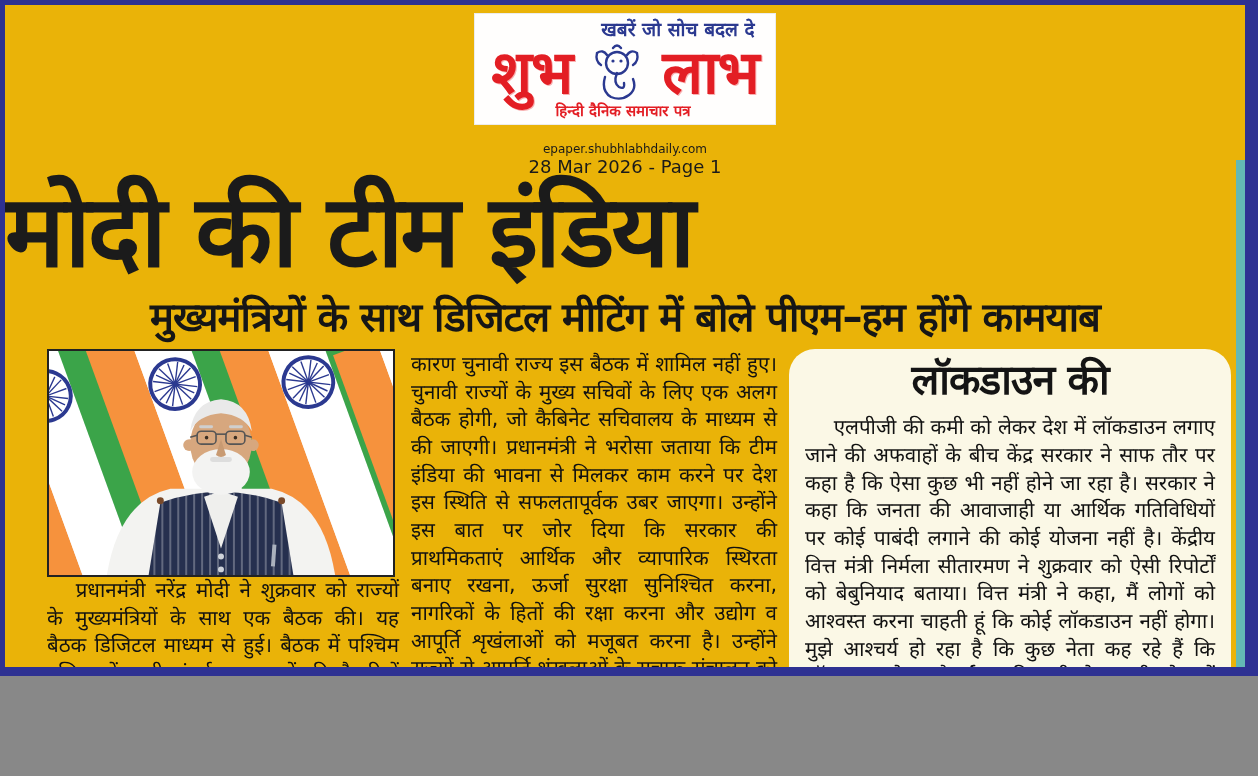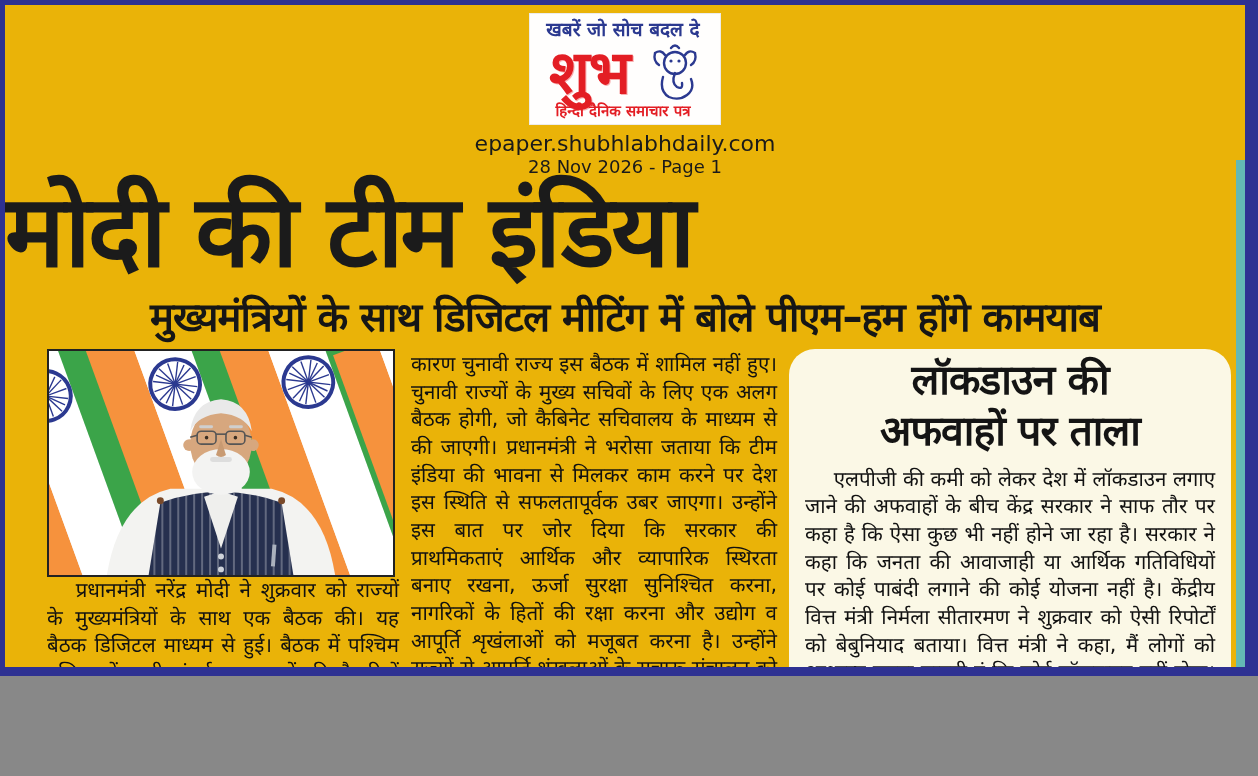--- a/index.html
+++ b/index.html
@@ -40,21 +40,21 @@
   .logo-word {
     color:#e31e24; font-weight:900; font-size:60px;
     font-family:"DejaVu Serif", serif; letter-spacing:-1px;
     text-shadow:1px 1px 0 #f8b1b1;
   }
   .ganesha { width:52px; height:58px; flex:0 0 auto; }
   .mast-subtitle {
     color:#e31e24; font-weight:bold; font-size:15px;
     padding-right:4px; margin-top:-2px;
   }
-  .site-url { font-size:22px; color:#1a1a1a; margin-top:6px; }
+  .site-url { font-size:12px; color:#1a1a1a; margin-top:17px; }
   .date-line { font-size:18px; color:#1a1a1a; }
 
   
   .main-headline {
     color:#1b1b1b;
     font-family:"DejaVu Serif", serif;
     font-size:100px; font-weight:900; line-height:1.04;
     letter-spacing:-3px; white-space:nowrap; margin-top:2px;
   }
   .sub-headline {
@@ -113,25 +113,26 @@
             <circle cx="26" cy="20" r="11"></circle>
             <path d="M10,22 Q4,18 6,10 Q12,6 16,12"></path>
             <path d="M42,22 Q48,18 46,10 Q40,6 36,12"></path>
             <path d="M26,30 Q22,40 28,44 Q34,47 33,40"></path>
             <path d="M14,34 Q10,48 20,54 Q30,58 38,52 Q46,46 42,36"></path>
             <path d="M22,5 Q26,0 30,5"></path>
           </g>
           <circle cx="22" cy="18" r="1.6" fill="#2b3990"></circle>
           <circle cx="30" cy="18" r="1.6" fill="#2b3990"></circle>
         </svg>
+        <span class="logo-word">लाभ</span>
       </div>
       <div class="mast-subtitle">हिन्दी दैनिक समाचार पत्र</div>
     </div>
     <div class="site-url">epaper.shubhlabhdaily.com</div>
-    <div class="date-line">28 Nov 2026 - Page 1</div>
+    <div class="date-line">28 Mar 2026 - Page 1</div>
   </header>
 
   <h1 class="main-headline">मोदी की टीम इंडिया</h1>
   <h2 class="sub-headline">मुख्यमंत्रियों के साथ डिजिटल मीटिंग में बोले पीएम–हम होंगे कामयाब</h2>
 
   <div class="content">
 
     <div class="col1">
       <div class="photo-frame">
         <svg viewBox="0 0 346 228" preserveAspectRatio="xMidYMid slice" aria-hidden="true">
@@ -207,21 +208,20 @@
     <div class="col2">
       <p class="bodytext">
         <span>कारण चुनावी राज्य इस बैठक में शामिल नहीं हुए। चुनावी राज्यों के मुख्य सचिवों के लिए एक अलग बैठक होगी, जो कैबिनेट सचिवालय के माध्यम से की जाएगी। प्रधानमंत्री ने भरोसा जताया कि टीम इंडिया की भावना से मिलकर काम करने पर देश इस स्थिति से सफलतापूर्वक उबर जाएगा। उन्होंने इस बात पर जोर दिया कि सरकार की प्राथमिकताएं आर्थिक और व्यापारिक स्थिरता बनाए रखना, ऊर्जा सुरक्षा सुनिश्चित करना, नागरिकों के हितों की रक्षा करना और उद्योग व आपूर्ति शृखंलाओं को मजूबत करना है। उन्होंने राज्यों से आपूर्ति शंखलाओं के सुचारू संचालन को सुनिश्चित करने और जमाखोरी व मुनाफाखोरी के खिलाफ सख्त कदम उठाने का आग्रह किया। प्रधानमंत्री ने कृषि क्षेत्र में अग्रिम योजना बनाने की जरूरत पर भी जोर दिया,</span>
         
       </p>
     </div>
 
     <div class="col3">
       <h3 class="side-headline">
         <span>लॉकडाउन की</span><br>
-        <span>अफवाहों पर ताला</span>
       </h3>
       <p class="bodytext">
         <span>एलपीजी की कमी को लेकर देश में लॉकडाउन लगाए जाने की अफवाहों के बीच केंद्र सरकार ने साफ तौर पर कहा है कि ऐसा कुछ भी नहीं होने जा रहा है। सरकार ने कहा कि जनता की आवाजाही या आर्थिक गतिविधियों पर कोई पाबंदी लगाने की कोई योजना नहीं है। केंद्रीय वित्त मंत्री निर्मला सीतारमण ने शुक्रवार को ऐसी रिपोर्टों को बेबुनियाद बताया। वित्त मंत्री ने कहा, मैं लोगों को आश्वस्त करना चाहती हूं कि कोई लॉकडाउन नहीं होगा। मुझे आश्चर्य हो रहा है कि कुछ नेता कह रहे हैं कि लॉकडाउन होगा और ईंधन की कमी हो जाएगी। ये बातें बेबुनियाद हैं। सीतारमण ने कहा, ''नेताओं की तरफ से आने वाले ऐसे बयान चिंताजनक हैं।</span>
         
       </p>
     </div>
 
   </div>
 </div>
 

